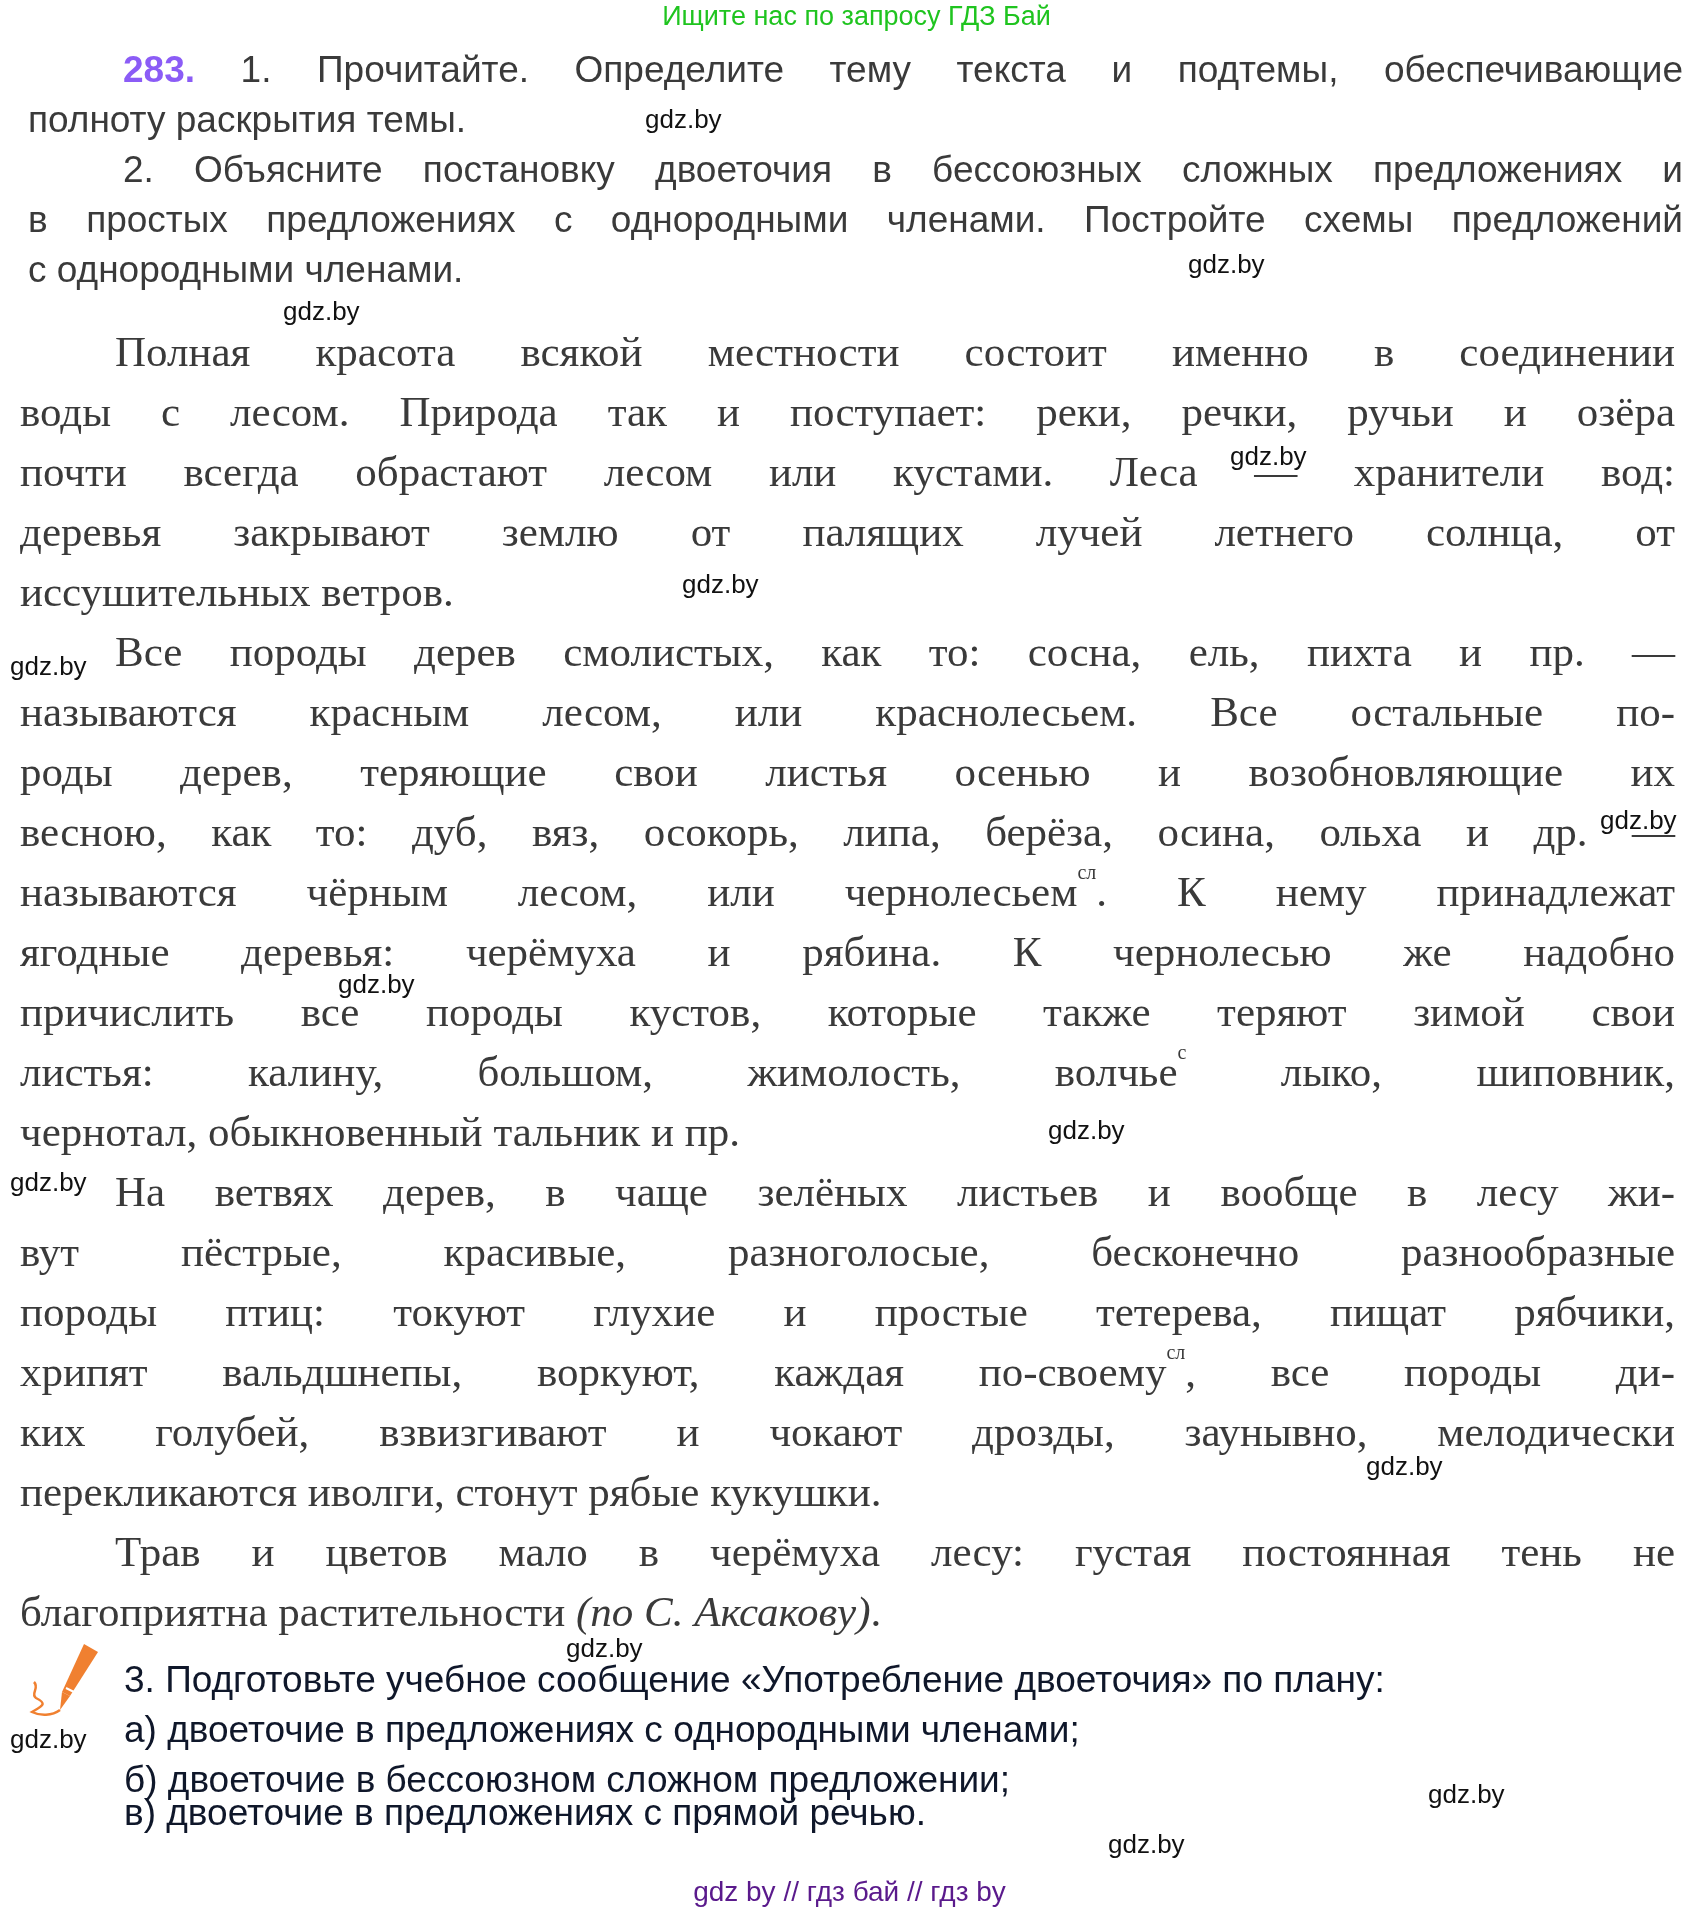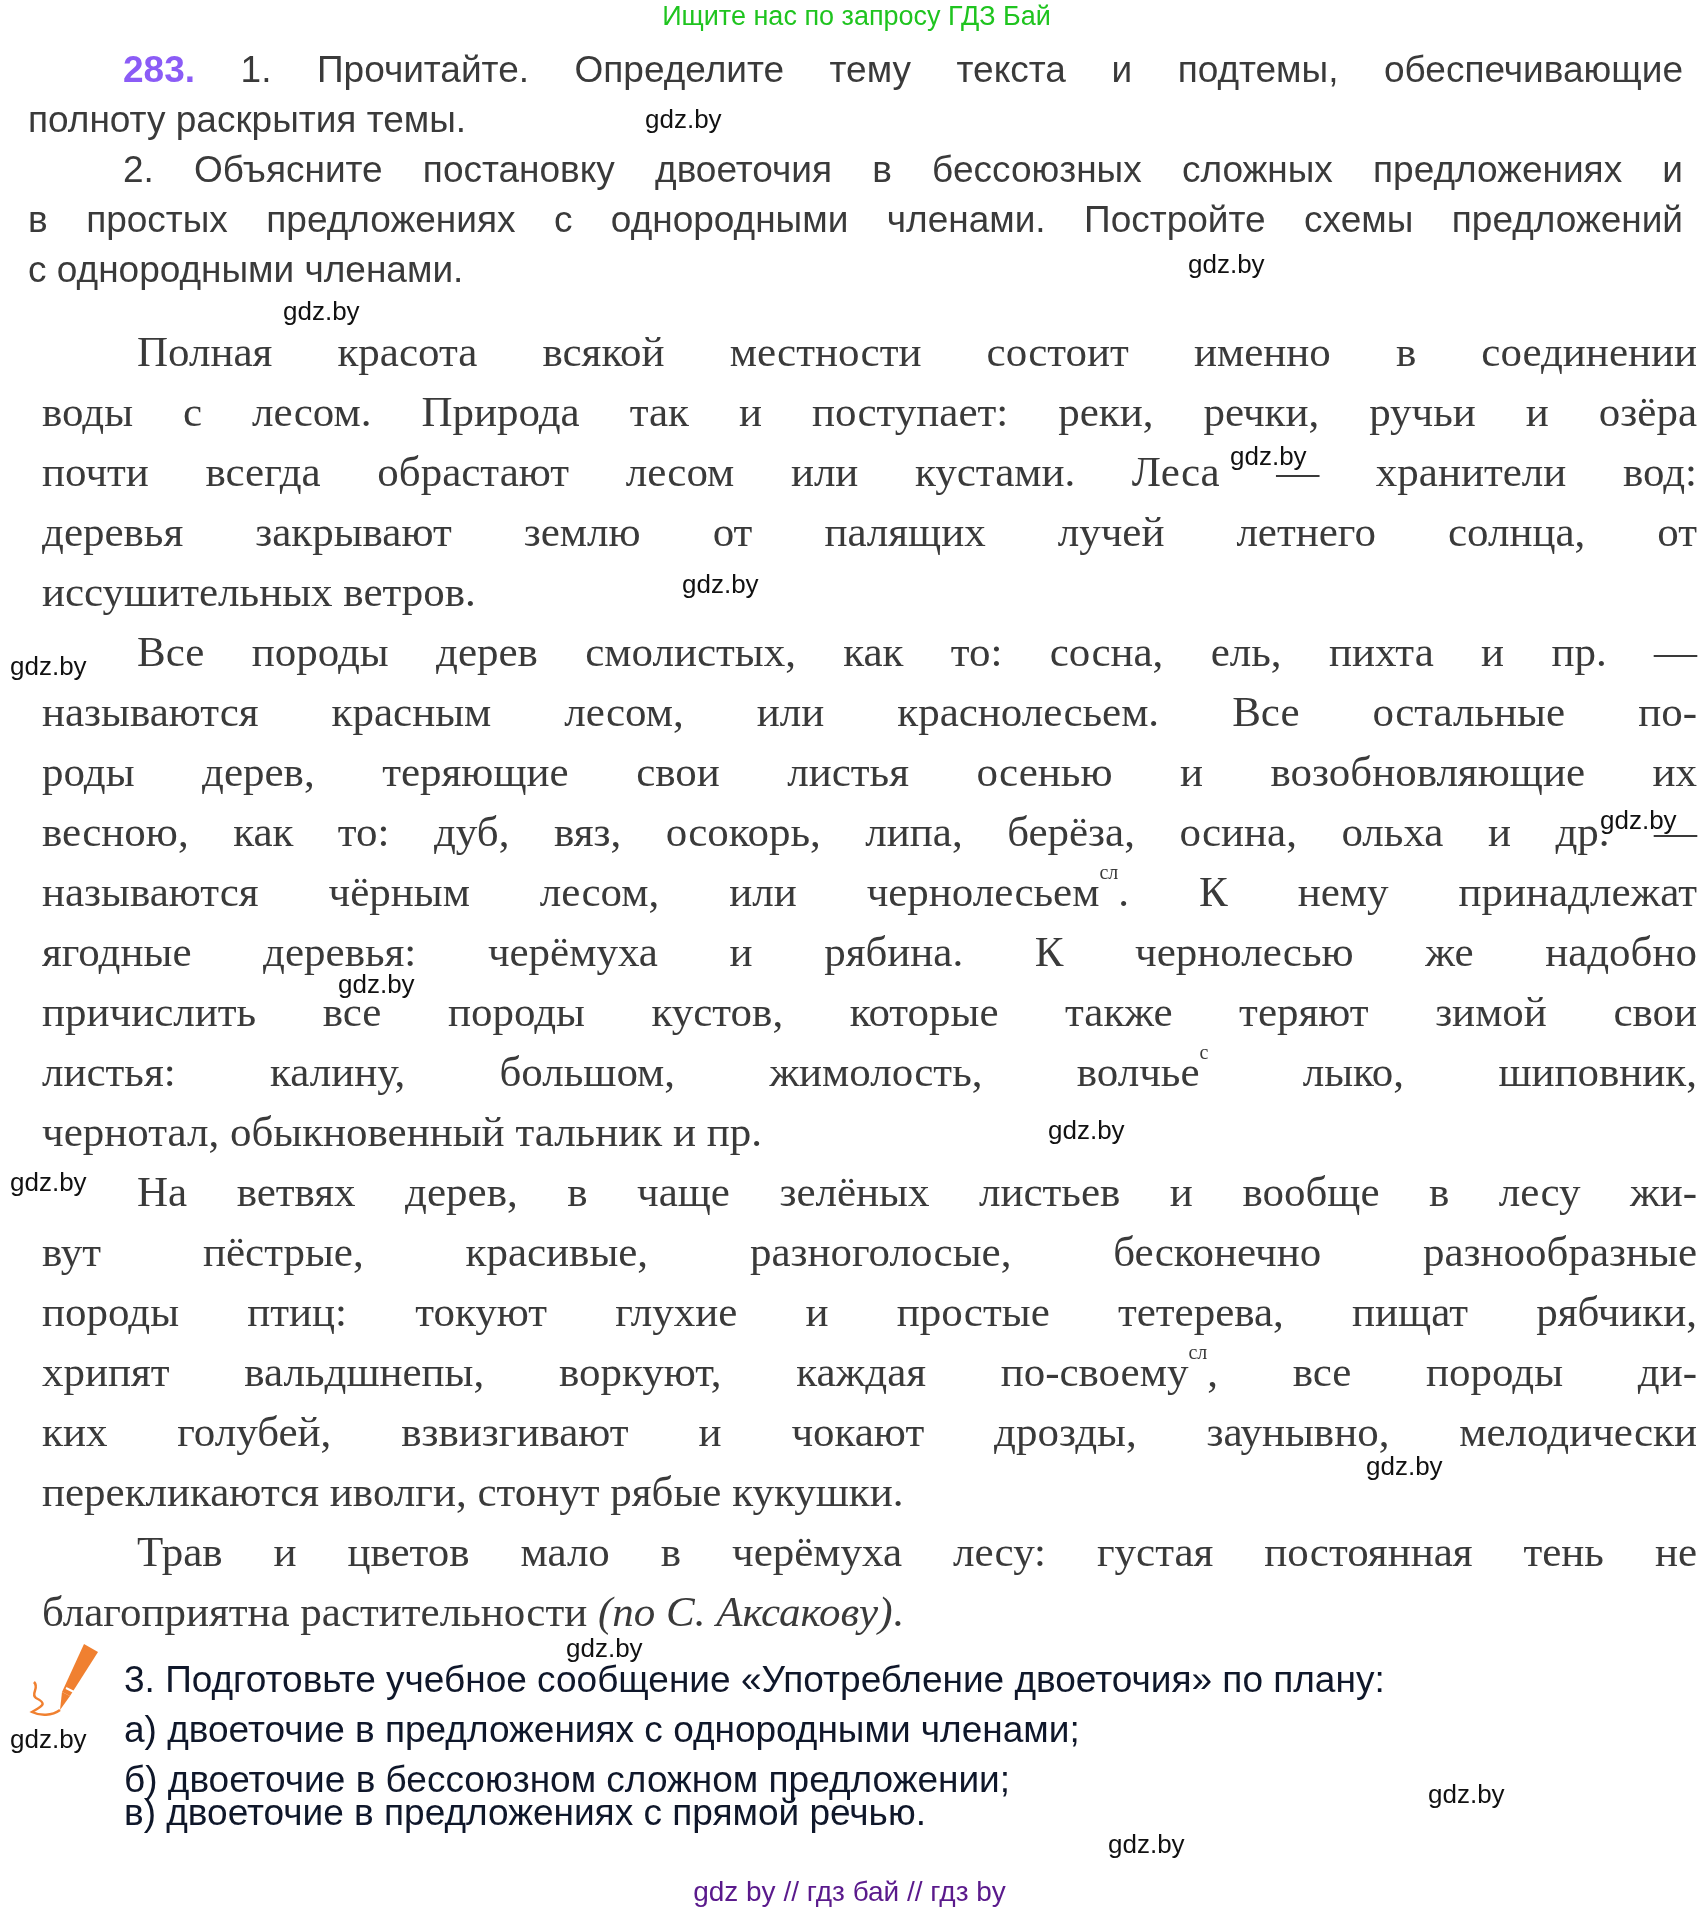--- a/index.html
+++ b/index.html
@@ -1,21 +1,21 @@
 <!DOCTYPE html>
 <html><head>
 <meta charset="utf-8">
 <style>
   html, body { margin:0; padding:0; background:#ffffff; }
   body { width:1699px; height:1908px; position:relative; overflow:hidden; color:#3a3a3a; }
   .top-banner { position:absolute; top:0; left:0; width:1699px; text-align:center; font-family:"Liberation Sans", sans-serif; font-size:27px; color:#1fc41f; line-height:32px;padding-left:7px; }
   .task { position:absolute; left:28px; width:1655px; font-family:"Liberation Sans", sans-serif; font-size:37px; line-height:50px; color:#3a3a3a; text-align:justify; }
   .num { color:#8b5cf6; font-weight:bold; }
   .indent { display:inline-block; width:95px; }
-  .body-text { position:absolute; left:42px; width:1655px; font-family:"Liberation Serif", serif; font-size:43px; line-height:60px; color:#3a3a3a; text-align:justify; }
+  .body-text { position:absolute; left:20px; width:1655px; font-family:"Liberation Serif", serif; font-size:43px; line-height:60px; color:#3a3a3a; text-align:justify; }
   .line { display:block; white-space:nowrap; text-align-last:justify; text-align:justify; }
   .line.last { text-align-last:left; }
   sup.mark { font-size:20px; vertical-align:top; line-height:0; position:relative; top:10px; }
   .italic { font-style:italic; }
   .wm { position:absolute; font-family:"Liberation Sans", sans-serif; font-size:26px; color:#111; line-height:28px; }
   .footer { position:absolute; top:1876px; left:0; width:1699px; text-align:center; font-family:"Liberation Sans", sans-serif; font-size:28px; color:#5a1a8c; line-height:32px; }
   .pen { position:absolute; left:22px; top:1642px; width:80px; height:78px; }
   .plan { position:absolute; left:124px; font-family:"Liberation Sans", sans-serif; font-size:37px; line-height:50px; color:#0f172a; white-space:nowrap; }
 </style>
 </head>

